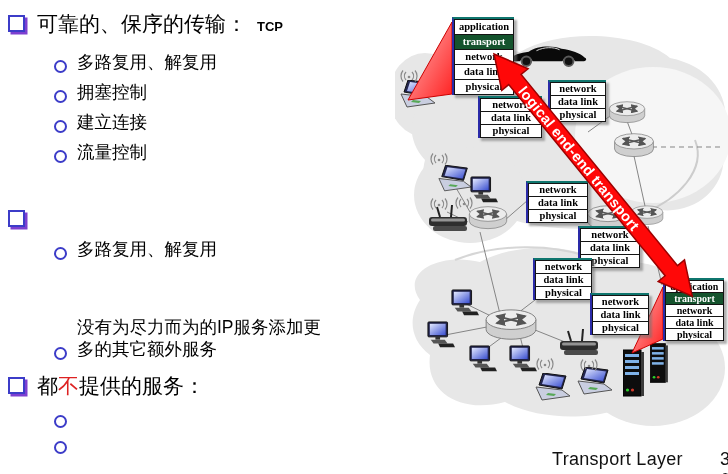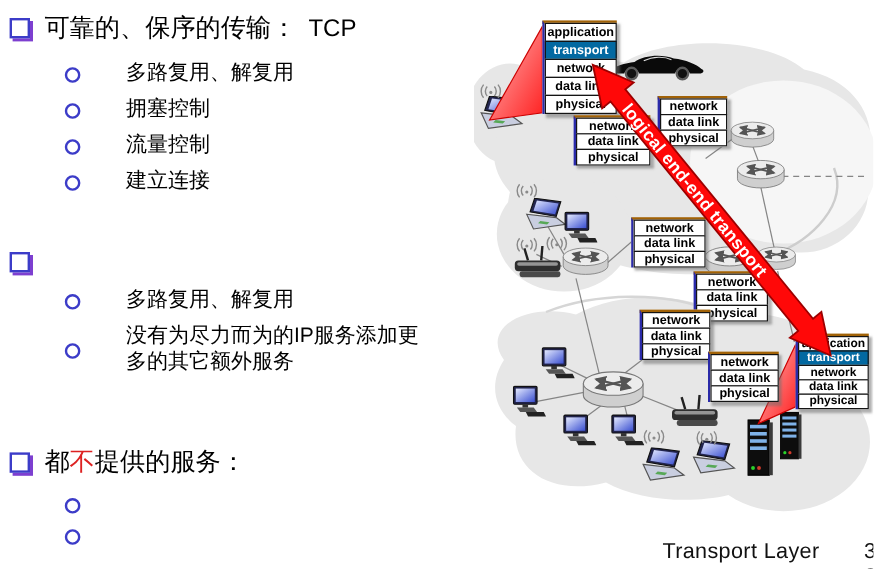--- a/index.html
+++ b/index.html
@@ -5,46 +5,46 @@
   html,body{margin:0;padding:0;background:#fff;}
   #slide{position:relative;width:728px;height:474px;background:#ffffff;overflow:hidden;
          font-family:"Liberation Sans",sans-serif;}
 
   
   .sec{position:absolute;left:8px;width:392px;}
   .hline{display:flex;align-items:flex-start;}
   .sq{flex:0 0 auto;width:13px;height:13px;border:2px solid #3c3cc8;background:#fff;
       box-shadow:2.5px 2.5px 0 #7d3fd0;margin:5px 12px 0 0;}
   .ht{font-size:21px;color:#000;line-height:27px;}
-  .kw{font-weight:normal;font-size:20px;margin-left:3px;}
+  .kw{font-weight:bold;font-size:13px;margin-left:3px;}
   .sec ul{list-style:none;margin:11px 0 0 46px;padding:0;}
-  .sec li{display:flex;align-items:center;margin-bottom:8px;font-size:17.5px;
-          line-height:22px;color:#000;gap:28px;}
+  .sec li{display:flex;align-items:flex-end;margin-bottom:8px;font-size:17.5px;
+          line-height:22px;color:#000;}
   .li-wrap{line-height:26px;}
   .ring{flex:0 0 auto;width:9px;height:9px;border:2px solid #3c3cc8;border-radius:50%;
         margin:5px 10px 0 0;background:radial-gradient(circle at 35% 35%,#dfe6ff,#3c3cc8 90%);
         background-clip:padding-box;background:#fff;}
   .redchar{color:#dd2222;}
   .itext{max-width:300px;}
-  .itext.narrow{max-width:252px;}
+  .itext.narrow{max-width:252px;margin-top:48px;}
 
   
   #diagram{position:absolute;left:395px;top:0;width:333px;height:452px;}
   #bg-svg{position:absolute;left:0;top:0;z-index:1;}
   #arrow-svg{position:absolute;left:0;top:0;z-index:9;pointer-events:none;}
 
-  .stack{position:absolute;z-index:5;background:#fff;border-top:3px solid #a16207;
-         border-left:2px solid #2a2aa8;box-shadow:3px 3px 2px rgba(110,110,110,.55);}
+  .stack{position:absolute;z-index:5;background:#fff;border-top:3px solid #0f766e;
+         border-left:2px solid #2a2aa8;box-shadow:3px 3px 2px rgba(110,110,110,.55);font-family:Liberation Serif, serif;}
   .srow{border:1px solid #141414;margin-top:-1px;text-align:center;
         font-weight:bold;font-size:10.5px;color:#000;background:#fff;
         white-space:nowrap;overflow:hidden;}
   .rh14 .srow{height:14px;line-height:14px;}
   .rh12 .srow{height:12px;line-height:12px;}
   .rh11 .srow{height:11px;line-height:11px;font-size:10px;}
-  .srow.transport{background:#0369a1;color:#fff;}
+  .srow.transport{background:#14532d;color:#fff;}
 
   
   .footer-text{position:absolute;font-size:18px;color:#111;letter-spacing:.3px;}
 </style>
 </head>
 <body>
 
 <div id="slide">
 
   <div class="sec" style="top:10px">
@@ -56,25 +56,25 @@
       <li>
           <span class="ring"></span>
           <span class="itext">多路复用、解复用</span>
         </li>
       <li>
           <span class="ring"></span>
           <span class="itext">拥塞控制</span>
         </li>
       <li>
           <span class="ring"></span>
+          <span class="itext">建立连接</span>
+        </li>
+      <li>
+          <span class="ring"></span>
           <span class="itext">流量控制</span>
-        </li>
-      <li>
-          <span class="ring"></span>
-          <span class="itext">建立连接</span>
         </li>
     </ul>
   </div>
 
   <div class="sec" style="top:205px">
     <div class="hline">
       <span class="sq"></span>
     </div>
     <ul>
       <li>

